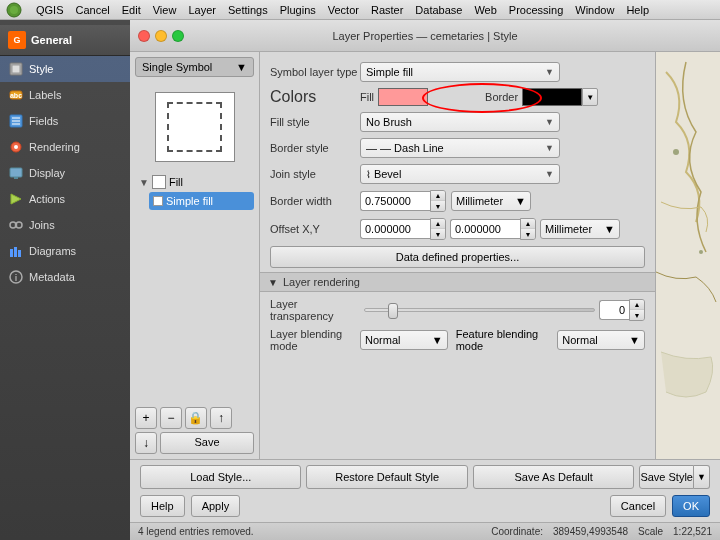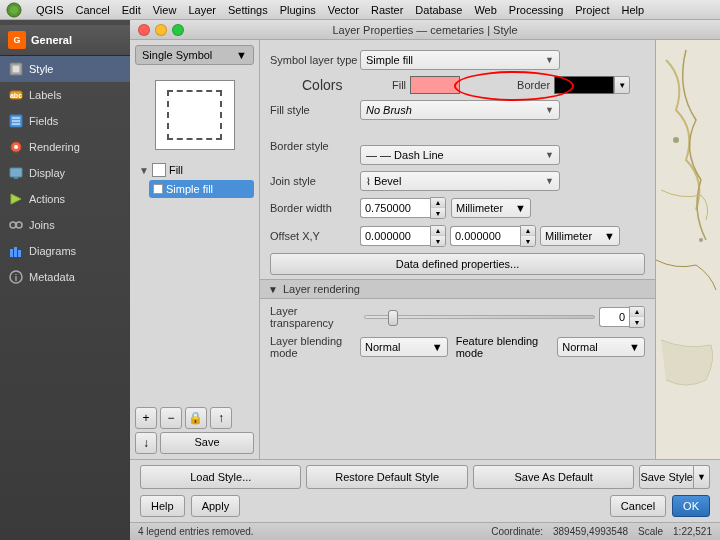--- a/index.html
+++ b/index.html
@@ -16,21 +16,21 @@
     
     .sidebar { width: 130px; background: linear-gradient(to bottom, #4a4a4a, #3a3a3a); display: flex; flex-direction: column; padding-top: 5px; flex-shrink: 0; }
     .sidebar-header { background: linear-gradient(to bottom, #5a5a5a, #4a4a4a); padding: 6px 8px; display: flex; align-items: center; border-bottom: 1px solid #2a2a2a; }
     .sidebar-header-icon { width: 18px; height: 18px; background: #ff6600; border-radius: 2px; margin-right: 5px; display: flex; align-items: center; justify-content: center; color: white; font-size: 9px; font-weight: bold; flex-shrink: 0; }
     .sidebar-header-text { color: #fff; font-size: 11px; font-weight: bold; }
     .sidebar-item { display: flex; align-items: center; padding: 5px 8px; cursor: pointer; color: #ddd; font-size: 11px; }
     .sidebar-item.active { background: rgba(100,160,255,0.3); color: #fff; }
     .sidebar-icon { width: 16px; height: 16px; margin-right: 5px; flex-shrink: 0; display: flex; align-items: center; justify-content: center; }
 
     
-    .titlebar { background: linear-gradient(to bottom, #e0e0e0, #c8c8c8); height: 20px; display: flex; align-items: center; justify-content: center; border-bottom: 1px solid #aaa; font-size: 11px; color: #333; font-weight: 500; position: relative; }
+    .titlebar { background: linear-gradient(to bottom, #e0e0e0, #c8c8c8); height: 32px; display: flex; align-items: center; justify-content: center; border-bottom: 1px solid #aaa; font-size: 11px; color: #333; font-weight: 500; position: relative; }
     .titlebar-controls { position: absolute; left: 8px; display: flex; gap: 5px; }
     .btn-circle { width: 12px; height: 12px; border-radius: 50%; border: 1px solid rgba(0,0,0,0.2); cursor: pointer; }
     .btn-close { background: #ff5f57; }
     .btn-min { background: #ffbd2e; }
     .btn-max { background: #28c840; }
 
     
     .dialog-body { display: flex; flex: 1; overflow: hidden; }
 
     
@@ -52,21 +52,21 @@
     
     .right-panel { flex: 1; background: #d8d8d8; padding: 10px; overflow: auto; }
     .form-row { display: flex; align-items: center; margin-bottom: 6px; }
     .form-label { width: 90px; color: #333; font-size: 11px; flex-shrink: 0; }
     .form-control { flex: 1; background: linear-gradient(to bottom, #f5f5f5, #e8e8e8); border: 1px solid #999; border-radius: 3px; padding: 2px 5px; font-size: 11px; height: 20px; cursor: pointer; display: flex; align-items: center; justify-content: space-between; }
     .form-control-text { flex: 1; }
     .dropdown-arrow { color: #555; font-size: 9px; margin-left: 3px; }
 
     
     .colors-row { display: flex; align-items: center; margin-bottom: 6px; }
-    .colors-label { width: 90px; color: #333; font-size: 14px; flex-shrink: 0; margin-left: 32px; }
+    .colors-label { width: 90px; color: #333; font-size: 16px; flex-shrink: 0; }
     .color-section { display: flex; align-items: center; gap: 4px; }
     .color-label-sm { font-size: 11px; color: #333; }
     .color-swatch { height: 18px; border: 1px solid #666; cursor: pointer; }
     .fill-swatch { width: 50px; background: #ff9999; }
     .border-swatch { width: 60px; background: #000; }
     .ellipse-highlight { position: absolute; top: -5px; left: -10px; width: 120px; height: 30px; border: 2px solid red; border-radius: 50%; pointer-events: none; }
     .color-btn { width: 16px; height: 18px; background: linear-gradient(to bottom, #f0f0f0, #d8d8d8); border: 1px solid #999; border-radius: 0 2px 2px 0; cursor: pointer; display: flex; align-items: center; justify-content: center; font-size: 8px; }
 
     .spinbox { display: flex; align-items: center; }
     .spinbox input { width: 70px; height: 20px; border: 1px solid #999; border-right: none; border-radius: 3px 0 0 3px; padding: 2px 4px; font-size: 11px; background: white; }
@@ -122,21 +122,21 @@
   <span class="menubar-item">Edit</span>
   <span class="menubar-item">View</span>
   <span class="menubar-item">Layer</span>
   <span class="menubar-item">Settings</span>
   <span class="menubar-item">Plugins</span>
   <span class="menubar-item">Vector</span>
   <span class="menubar-item">Raster</span>
   <span class="menubar-item">Database</span>
   <span class="menubar-item">Web</span>
   <span class="menubar-item">Processing</span>
-  <span class="menubar-item">Project</span>
+  <span class="menubar-item">Window</span>
   <span class="menubar-item">Help</span>
 </div>
 
 <div class="main-container">
 
   <div class="sidebar">
     <div class="sidebar-header">
       <div class="sidebar-header-icon">G</div>
       <span class="sidebar-header-text">General</span>
     </div>
@@ -291,29 +291,29 @@
               <span class="color-label-sm" style="margin-left:6px;padding-left:47px;">Border</span>
               <div class="color-swatch border-swatch" style="margin-left:4px;"></div>
               <div class="color-btn">▼</div>
               <div class="ellipse-highlight"></div>
             </div>
           </div>
         </div>
 
         <div class="form-row">
           <span class="form-label">Fill style</span>
-          <div class="form-control" style="max-width:200px;font-style:italic;">
+          <div class="form-control" style="max-width:200px;">
             <span class="form-control-text">No Brush</span>
             <span class="dropdown-arrow">▼</span>
           </div>
         </div>
 
         <div class="form-row">
           <span class="form-label">Border style</span>
-          <div class="form-control" style="max-width:200px;margin-top:19px;">
+          <div class="form-control" style="max-width:200px;">
             <span class="form-control-text">— — Dash Line</span>
             <span class="dropdown-arrow">▼</span>
           </div>
         </div>
 
         <div class="form-row">
           <span class="form-label">Join style</span>
           <div class="form-control" style="max-width:200px;">
             <span style="margin-right:3px; font-size:10px;">⌇</span>
             <span class="form-control-text">Bevel</span>

